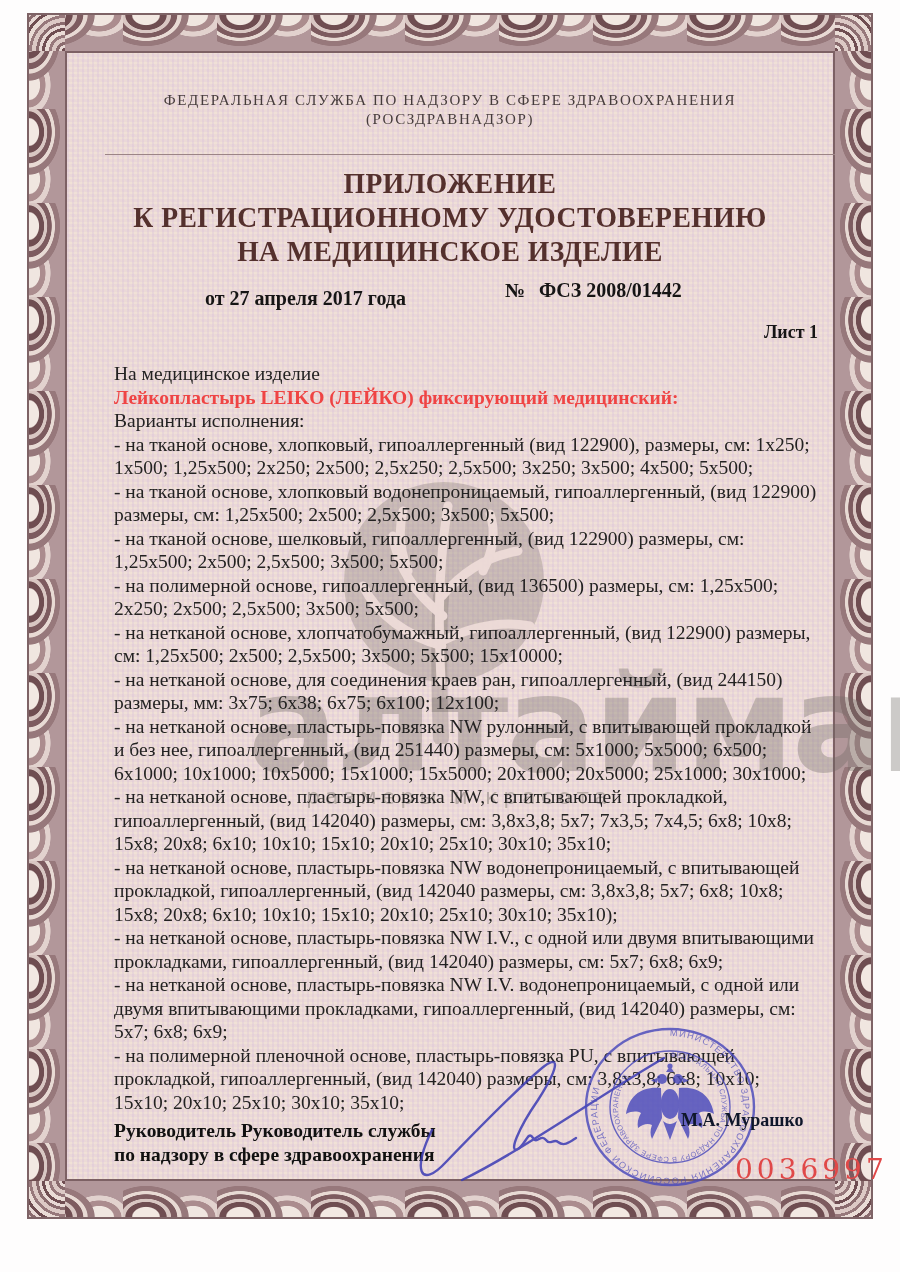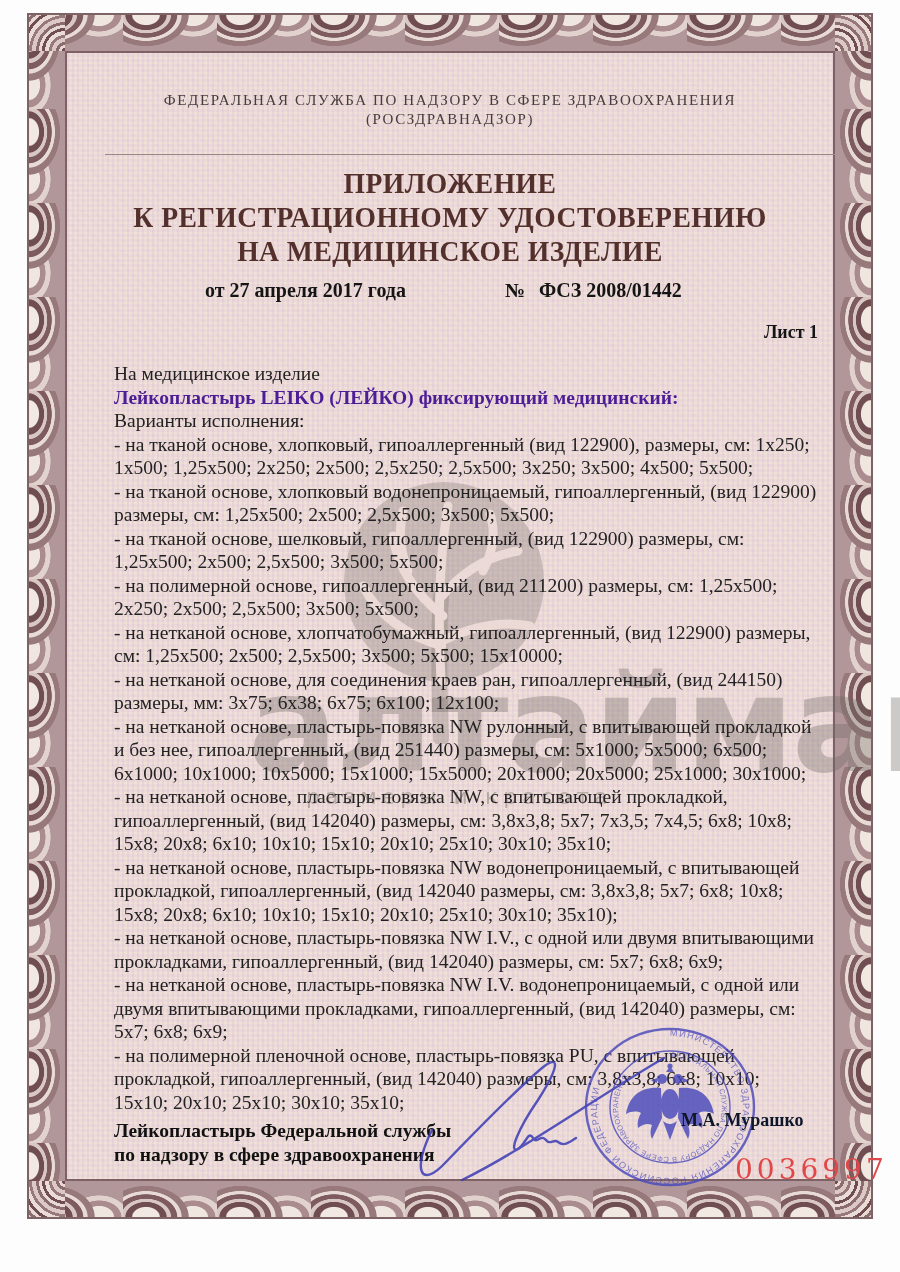--- a/index.html
+++ b/index.html
@@ -36,27 +36,27 @@
       repeating-linear-gradient(90deg,rgba(214,189,218,.30) 0 2px,rgba(0,0,0,0) 2px 5px),
       repeating-linear-gradient(0deg,rgba(246,234,214,.45) 0 2px,rgba(0,0,0,0) 2px 5px),
       repeating-linear-gradient(45deg,rgba(226,202,224,.20) 0 4px,rgba(0,0,0,0) 4px 9px);}
   
   .content{position:absolute;left:65px;top:51px;width:771px;z-index:2;padding:40px 18px 0 49px;box-sizing:border-box;color:#232222;}
   .org{ text-align:center;font-size:15px;line-height:19px;letter-spacing:1.6px;color:#463c3c;transform:translateX(-16px);}
   .rule{border:none;border-top:1px solid #9c8586;margin:25px 0 0 -9px;width:730px;}
   .title-block{margin-top:11px;text-align:center;font-weight:bold;color:#54302d;font-size:30px;line-height:34px;
                transform:translateX(-16px) scaleX(.92);letter-spacing:.5px;}
   .date-row{position:relative;height:26px;margin-top:11px;font-weight:bold;font-size:20px;color:#161515;}
-  .date-row .date{position:absolute;left:91px;top:0;}
+  .date-row .date{position:absolute;left:91px;top:8px;}
   .date-row .num{position:absolute;left:391px;top:0;text-align:center;}
   .date-row .num .nval{margin-left:14px;}
   .sheet-row{margin-top:17px;text-align:right;font-weight:bold;font-size:18px;color:#161515;}
   .body{margin-top:19px;font-size:19.5px;line-height:23.5px;}
   .para{margin:0;}
-  .bold{font-weight:bold;color:#4c1d95;}
+  .bold{font-weight:bold;color:#ef4444;}
   .footer{margin-top:5px;font-weight:bold;font-size:19.5px;line-height:23.5px;color:#111;}
   
   .wm-leaf{position:absolute;left:338px;top:476px;z-index:1;opacity:.9;}
   .wm-big{position:absolute;left:248px;top:648px;z-index:1;font-family:"DejaVu Sans","Liberation Sans",sans-serif;
           font-weight:bold;font-size:133px;letter-spacing:-2px;color:rgba(108,102,96,.34);white-space:nowrap;}
   .wm-sub{position:absolute;left:306px;top:784px;z-index:1;font-family:"DejaVu Sans","Liberation Sans",sans-serif;
           font-size:22px;letter-spacing:5px;color:rgba(142,134,127,.55);white-space:nowrap;}
   .stamp{position:absolute;left:581px;top:1026px;z-index:3;}
   .sig{position:absolute;left:400px;top:1030px;z-index:3;}
   .signer{position:absolute;left:681px;top:1110px;z-index:4;font-weight:bold;font-size:18px;color:#0f172a;}
@@ -114,33 +114,33 @@
     </div>
     <div class="sheet-row">Лист 1</div>
     <div class="body">
       <div class="para">На медицинское изделие</div>
       <div class="para bold">Лейкопластырь LEIKO (ЛЕЙКО) фиксирующий медицинский:</div>
       <div class="para">Варианты исполнения:</div>
       <div>
           <div class="para">- на тканой основе, хлопковый, гипоаллергенный (вид 122900), размеры, см: 1x250; 1x500; 1,25x500; 2x250; 2x500; 2,5x250; 2,5x500; 3x250; 3x500; 4x500; 5x500;</div>
           <div class="para">- на тканой основе, хлопковый водонепроницаемый, гипоаллергенный, (вид 122900) размеры, см: 1,25x500; 2x500; 2,5x500; 3x500; 5x500;</div>
           <div class="para">- на тканой основе, шелковый, гипоаллергенный, (вид 122900) размеры, см: 1,25x500; 2x500; 2,5x500; 3x500; 5x500;</div>
-          <div class="para">- на полимерной основе, гипоаллергенный, (вид 211200) размеры, см: 1,25x500; 2x250; 2x500; 2,5x500; 3x500; 5x500;</div>
+          <div class="para">- на полимерной основе, гипоаллергенный, (вид 136500) размеры, см: 1,25x500; 2x250; 2x500; 2,5x500; 3x500; 5x500;</div>
           <div class="para">- на нетканой основе, хлопчатобумажный, гипоаллергенный, (вид 122900) размеры, см: 1,25x500; 2x500; 2,5x500; 3x500; 5x500; 15x10000;</div>
           <div class="para">- на нетканой основе, для соединения краев ран, гипоаллергенный, (вид 244150) размеры, мм: 3x75; 6x38; 6x75; 6x100; 12x100;</div>
           <div class="para">- на нетканой основе, пластырь-повязка NW рулонный, с впитывающей прокладкой и без нее, гипоаллергенный, (вид 251440) размеры, см: 5x1000; 5x5000; 6x500; 6x1000; 10x1000; 10x5000; 15x1000; 15x5000; 20x1000; 20x5000; 25x1000; 30x1000;</div>
           <div class="para">- на нетканой основе, пластырь-повязка NW, с впитывающей прокладкой, гипоаллергенный, (вид 142040) размеры, см: 3,8x3,8; 5x7; 7x3,5; 7x4,5; 6x8; 10x8; 15x8; 20x8; 6x10; 10x10; 15x10; 20x10; 25x10; 30x10; 35x10;</div>
           <div class="para">- на нетканой основе, пластырь-повязка NW водонепроницаемый, с впитывающей прокладкой, гипоаллергенный, (вид 142040 размеры, см: 3,8x3,8; 5x7; 6x8; 10x8; 15x8; 20x8; 6x10; 10x10; 15x10; 20x10; 25x10; 30x10; 35x10);</div>
           <div class="para">- на нетканой основе, пластырь-повязка NW I.V., с одной или двумя впитывающими прокладками, гипоаллергенный, (вид 142040) размеры, см: 5x7; 6x8; 6x9;</div>
           <div class="para">- на нетканой основе, пластырь-повязка NW I.V. водонепроницаемый, с одной или двумя впитывающими прокладками, гипоаллергенный, (вид 142040) размеры, см: 5x7; 6x8; 6x9;</div>
           <div class="para">- на полимерной пленочной основе, пластырь-повязка PU, с впитывающей прокладкой, гипоаллергенный, (вид 142040) размеры, см: 3,8x3,8; 6x8; 10x10; 15x10; 20x10; 25x10; 30x10; 35x10;</div>
         </div>
     </div>
     <div class="footer">
-      <div>Лейкопластырь Федеральной службы</div>
+      <div>Руководитель Руководитель службы</div>
       <div>по надзору в сфере здравоохранения</div>
     </div>
   </div>
 
   <svg class="sig" width="290" height="190" viewBox="0 0 290 190">
     <g stroke="#3b3bb4" stroke-width="2.4" fill="none" opacity=".85" stroke-linecap="round">
       <path d="M32,100 C12,140 20,160 46,132 C75,102 118,58 142,38 C158,25 162,32 138,70 C118,99 108,124 118,119 C126,114 128,100 133,108 C137,115 141,103 146,110 C150,116 154,108 158,112 C164,117 170,112 176,108"></path>
       <path d="M62,150 C120,122 205,62 264,28"></path>
     </g>
   </svg>

